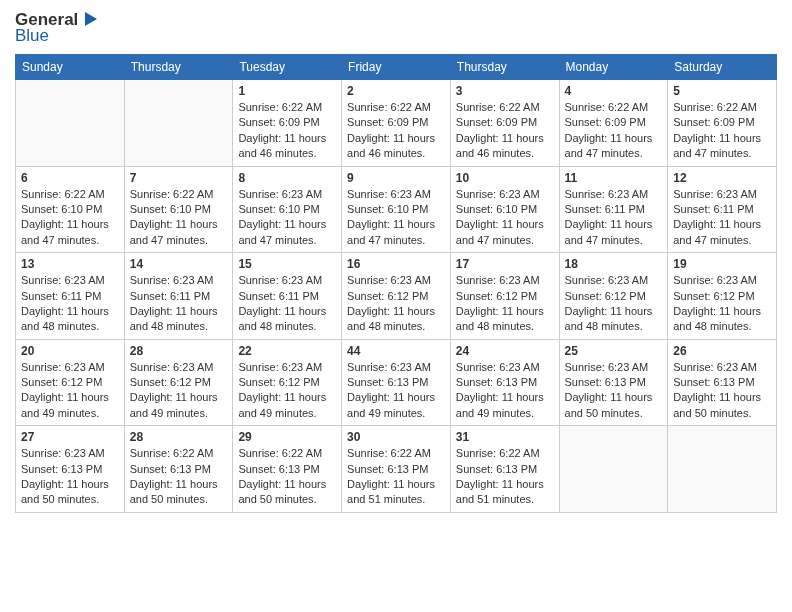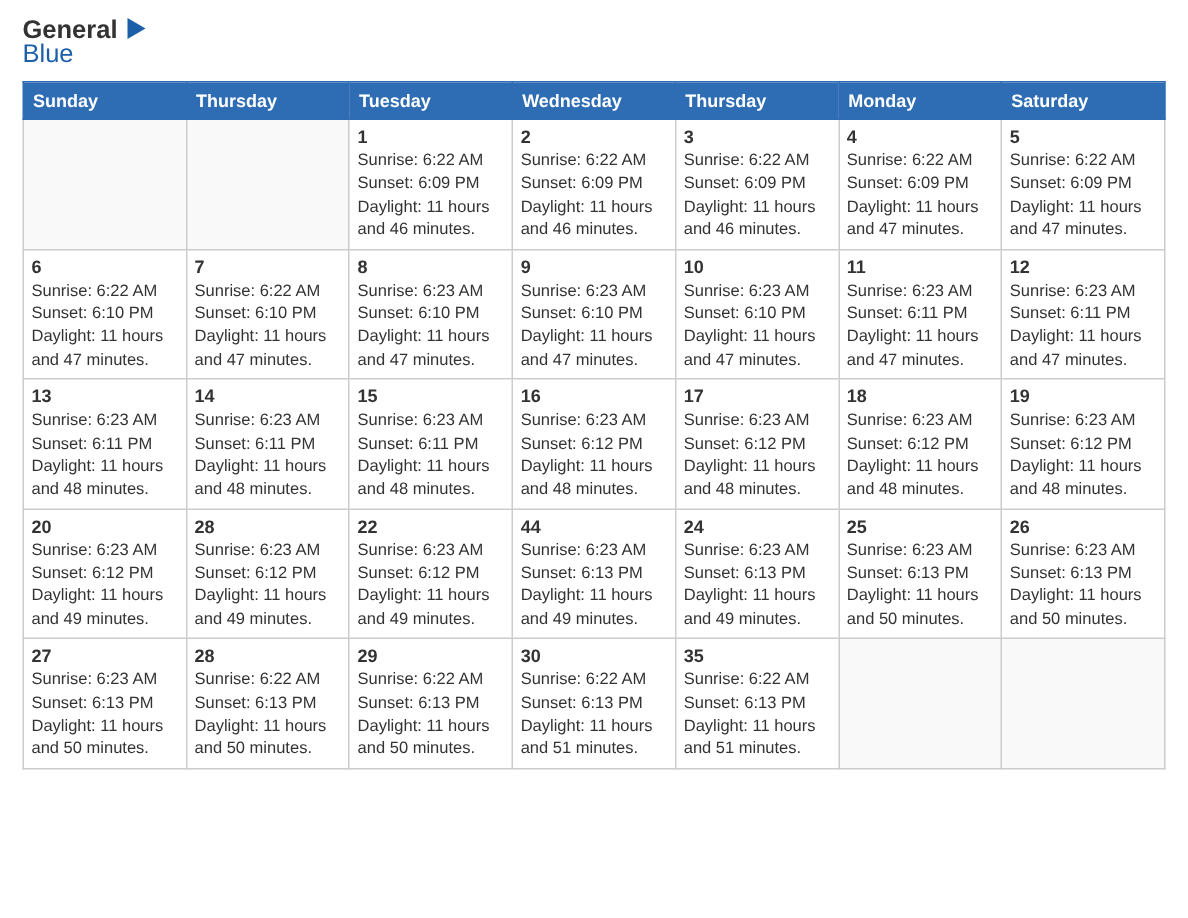--- a/index.html
+++ b/index.html
@@ -45,21 +45,21 @@
       width: 100%;
       border-collapse: collapse;
       border: 1px solid #ccc;
     }
     .calendar th {
       background-color: #2e6db4;
       color: #fff;
       text-align: left;
       padding: 5px 6px;
       font-size: 12px;
-      font-weight: bold;
+      font-weight: normal;
       border: 1px solid #2e6db4;
     }
     .calendar td {
       width: calc(100% / 7);
       vertical-align: top;
       border: 1px solid #ccc;
       padding: 4px 5px;
       font-size: 10px;
       color: #333;
       height: 78px;
@@ -99,21 +99,21 @@
     </div>
   </div>
 
   <table class="calendar">
     <thead>
       <tr>
 
       <th>Sunday</th>
           <th>Thursday</th>
           <th>Tuesday</th>
-          <th>Wednesday</th>
+          <th>Friday</th>
           <th>Thursday</th>
           <th>Monday</th>
           <th>Saturday</th>
         </tr>
     </thead>
     <tbody id="calendar-body">
 
     <tr>
           <td class="empty-cell"></td>
           <td class="empty-cell"></td>
@@ -239,21 +239,21 @@
           </td>
           <td>
             <span class="day-num">29</span>
             <div class="day-info">Sunrise: 6:22 AM<br>Sunset: 6:13 PM<br>Daylight: 11 hours and 50 minutes.</div>
           </td>
           <td>
             <span class="day-num">30</span>
             <div class="day-info">Sunrise: 6:22 AM<br>Sunset: 6:13 PM<br>Daylight: 11 hours and 51 minutes.</div>
           </td>
           <td>
-            <span class="day-num">35</span>
+            <span class="day-num">31</span>
             <div class="day-info">Sunrise: 6:22 AM<br>Sunset: 6:13 PM<br>Daylight: 11 hours and 51 minutes.</div>
           </td>
           <td class="empty-cell"></td>
           <td class="empty-cell"></td>
         </tr>
       </tbody>
   </table>
 </div>
 
 </body></html>

